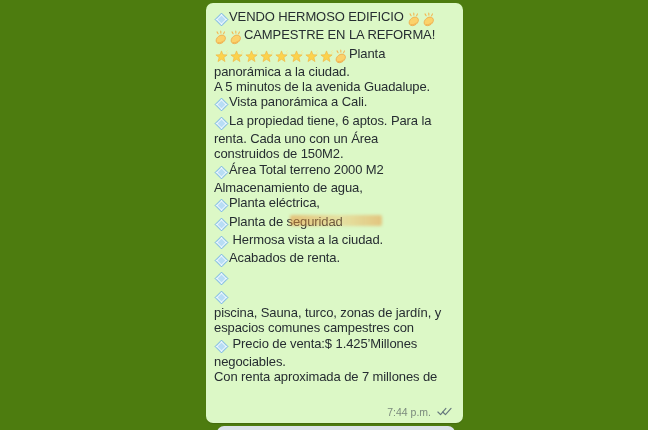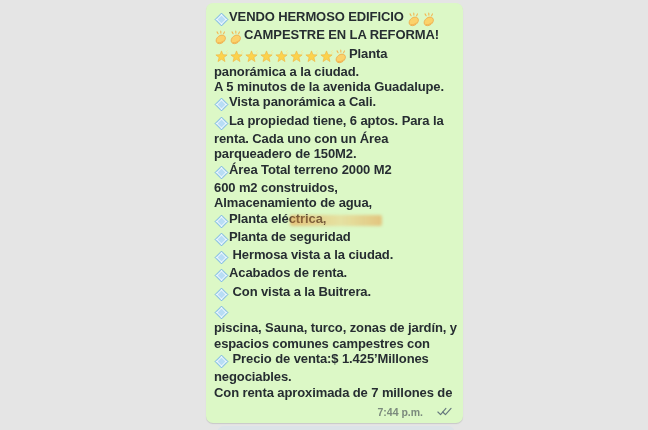--- a/index.html
+++ b/index.html
@@ -14,38 +14,38 @@
     box-shadow:0 1px 1px rgba(0,0,0,.13);
   }
   .msg-line{
     font-size:13px;line-height:15.3px;letter-spacing:-0.1px;
     color:#262d31;white-space:pre;
   }
   .icon{display:inline-block;vertical-align:-3px;}
   .icon svg{display:inline-block;vertical-align:top;}
   .meta{
     position:absolute;right:10px;bottom:5px;
-    display:flex;align-items:center;gap:14px;
+    display:flex;align-items:center;gap:6px;
   }
   .time{font-size:10.5px;color:#7b8a7d;}
   .ticks svg{display:block;}
   .watermark{
     position:absolute;left:84px;top:212px;width:92px;height:11px;
     background:linear-gradient(90deg,rgba(233,148,58,.55),rgba(246,185,95,.35) 55%,rgba(233,148,58,.5));
     filter:blur(1.4px);border-radius:2px;pointer-events:none;
   }
   .peek{
     position:absolute;left:217px;top:426px;width:238px;height:12px;
     background:#dce3e8;border-radius:7px 7px 0 0;
   }
 </style>
 </head>
 <body>
 
-<div class="stage" style="background: #e5e5e5; font-weight: bold;">
+<div class="stage" style="background: #4d7c0f;">
 
   <div class="bubble" style="background: rgb(220, 248, 198);">
     <div id="msg-lines" style="color: rgb(38, 45, 49);">
         <div class="msg-line"><span class="icon"><svg width="15" height="15" viewBox="0 0 20 20">
               <defs>
                 <clipPath id="dcp">
                   <polygon points="10,1.5 18.5,10 10,18.5 1.5,10"></polygon>
                 </clipPath>
               </defs>
               <polygon points="10,1.5 18.5,10 10,18.5 1.5,10" fill="#b8ddf5"></polygon>
@@ -173,37 +173,36 @@
               <polygon points="10,1.5 18.5,10 10,18.5 1.5,10" fill="#b8ddf5"></polygon>
               <g clip-path="url(#dcp)" stroke="#ffffff" stroke-width="1.2">
                 <line x1="4" y1="-2" x2="22" y2="16"></line>
                 <line x1="-2" y1="4" x2="16" y2="22"></line>
                 <line x1="-2" y1="16" x2="16" y2="-2"></line>
                 <line x1="4" y1="22" x2="22" y2="4"></line>
               </g>
               <polygon points="10,1.5 18.5,10 10,18.5 1.5,10" fill="none" stroke="#6fb1e3" stroke-width="1.2"></polygon>
             </svg></span><span>La propiedad tiene, 6 aptos. Para la</span></div>
         <div class="msg-line"><span>renta. Cada uno con un Área</span></div>
-        <div class="msg-line"><span>parqueadero de 150M2.</span></div>
+        <div class="msg-line"><span>construidos de 150M2.</span></div>
         <div class="msg-line"><span class="icon"><svg width="15" height="15" viewBox="0 0 20 20">
               <defs>
                 <clipPath id="dcp">
                   <polygon points="10,1.5 18.5,10 10,18.5 1.5,10"></polygon>
                 </clipPath>
               </defs>
               <polygon points="10,1.5 18.5,10 10,18.5 1.5,10" fill="#b8ddf5"></polygon>
               <g clip-path="url(#dcp)" stroke="#ffffff" stroke-width="1.2">
                 <line x1="4" y1="-2" x2="22" y2="16"></line>
                 <line x1="-2" y1="4" x2="16" y2="22"></line>
                 <line x1="-2" y1="16" x2="16" y2="-2"></line>
                 <line x1="4" y1="22" x2="22" y2="4"></line>
               </g>
               <polygon points="10,1.5 18.5,10 10,18.5 1.5,10" fill="none" stroke="#6fb1e3" stroke-width="1.2"></polygon>
             </svg></span><span>Área Total terreno 2000 M2</span></div>
-        <div class="msg-line"><span>600 m2 construidos,</span></div>
         <div class="msg-line"><span>Almacenamiento de agua,</span></div>
         <div class="msg-line"><span class="icon"><svg width="15" height="15" viewBox="0 0 20 20">
               <defs>
                 <clipPath id="dcp">
                   <polygon points="10,1.5 18.5,10 10,18.5 1.5,10"></polygon>
                 </clipPath>
               </defs>
               <polygon points="10,1.5 18.5,10 10,18.5 1.5,10" fill="#b8ddf5"></polygon>
               <g clip-path="url(#dcp)" stroke="#ffffff" stroke-width="1.2">
                 <line x1="4" y1="-2" x2="22" y2="16"></line>
@@ -265,21 +264,21 @@
                 </clipPath>
               </defs>
               <polygon points="10,1.5 18.5,10 10,18.5 1.5,10" fill="#b8ddf5"></polygon>
               <g clip-path="url(#dcp)" stroke="#ffffff" stroke-width="1.2">
                 <line x1="4" y1="-2" x2="22" y2="16"></line>
                 <line x1="-2" y1="4" x2="16" y2="22"></line>
                 <line x1="-2" y1="16" x2="16" y2="-2"></line>
                 <line x1="4" y1="22" x2="22" y2="4"></line>
               </g>
               <polygon points="10,1.5 18.5,10 10,18.5 1.5,10" fill="none" stroke="#6fb1e3" stroke-width="1.2"></polygon>
-            </svg></span><span> Con vista a la Buitrera.</span></div>
+            </svg></span></div>
         <div class="msg-line"><span class="icon"><svg width="15" height="15" viewBox="0 0 20 20">
               <defs>
                 <clipPath id="dcp">
                   <polygon points="10,1.5 18.5,10 10,18.5 1.5,10"></polygon>
                 </clipPath>
               </defs>
               <polygon points="10,1.5 18.5,10 10,18.5 1.5,10" fill="#b8ddf5"></polygon>
               <g clip-path="url(#dcp)" stroke="#ffffff" stroke-width="1.2">
                 <line x1="4" y1="-2" x2="22" y2="16"></line>
                 <line x1="-2" y1="4" x2="16" y2="22"></line>

